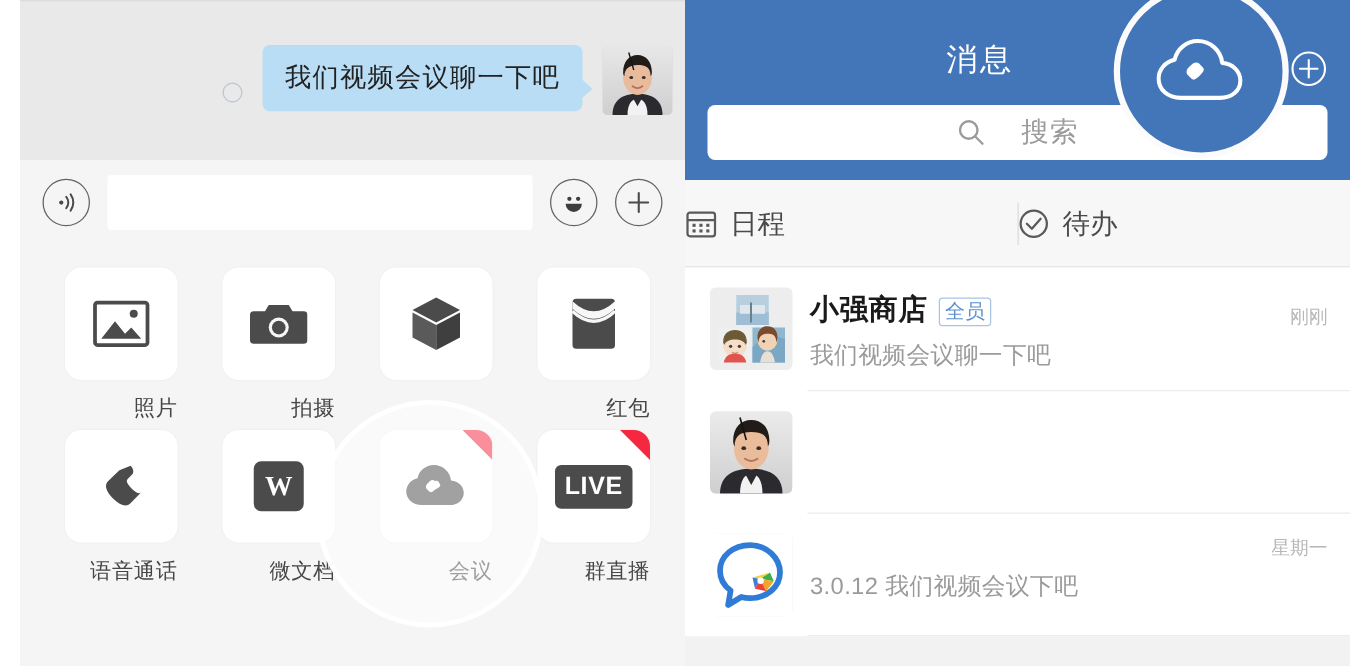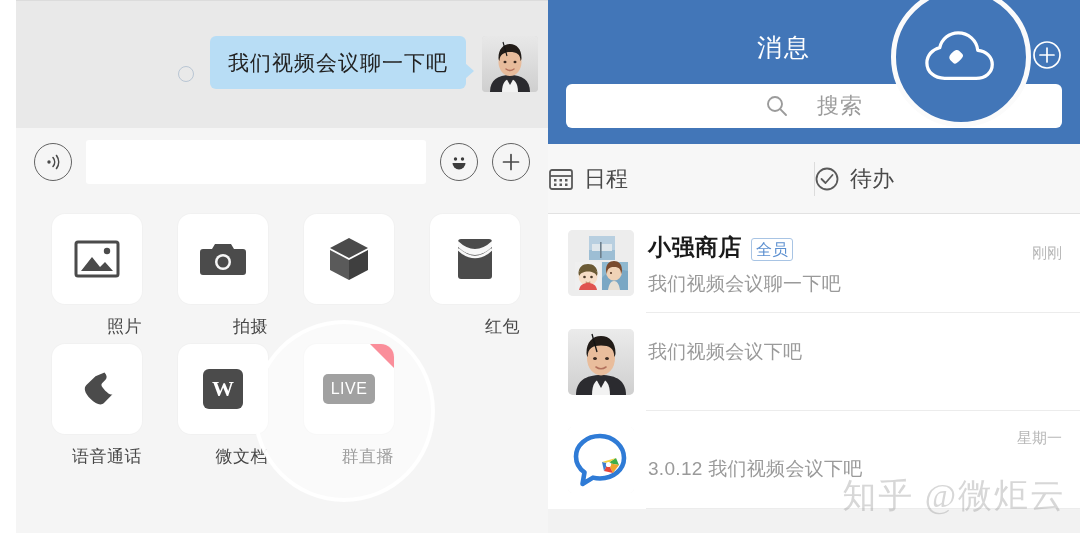--- a/index.html
+++ b/index.html
@@ -126,22 +126,22 @@
   .tile-label {
     margin-top:11px;
     font-size:17px;
     color:#464646;
     letter-spacing:.5px;
   }
   .tile svg { display:block; }
   .live-badge {
     background:#4b4b4b;
     color:#fff;
-    font-size:16px;
-    font-weight:normal;
+    font-size:20px;
+    font-weight:bold;
     letter-spacing:.5px;
     padding:6px 8px;
     border-radius:5px;
     font-family:"Liberation Sans",sans-serif;
   }
   .w-badge {
     background:#4b4b4b;color:#fff;
     width:40px;height:40px;
     border-radius:6px;
     display:flex;align-items:center;justify-content:center;
@@ -425,20 +425,31 @@
           <div class="tile-label">语音通话</div>
         </div>
 
         <div class="grid-cell">
           <div class="tile">
             <div class="w-badge">W</div>
           </div>
           <div class="tile-label">微文档</div>
         </div>
 
+        <div class="grid-cell">
+          <div class="tile">
+            <div class="corner"></div>
+            <svg width="50" height="38" viewBox="0 0 50 38">
+              <path d="M13.5 34C6 34 1 29.2 1 23.2c0-5.2 3.8-9.6 9-10.7C11.4 6.4 16.6 2 23 2c7.2 0 13.1 5.4 13.8 12.3 6 .5 10.2 4.7 10.2 10 0 5.6-4.8 9.7-11.4 9.7z" fill="#4b4b4b"></path>
+              <path d="M21.5 15.5c1.3-1.3 3.1-1.4 4-.6l1.6 1.6c.7.7.6 1.4-.1 2.3-.8 1.1-1.9 2.2-3 3-.9.7-1.6.8-2.3.1l-1.6-1.6c-.8-.9-.7-2.7.6-4z" fill="#fff" transform="rotate(18 24 20)"></path>
+              <path d="M19.5 15.3c1.5-1.5 3.3-1.6 4.3-.6l2 2c.9.9.8 1.8 0 2.8-1 1.3-2.3 2.6-3.6 3.6-1 .8-1.9.9-2.8 0l-2-2c-1-1-.9-2.8.6-4.3z" fill="#fff"></path>
+            </svg>
+          </div>
+          <div class="tile-label">会议</div>
+        </div>
 
         <div class="grid-cell">
           <div class="tile">
             <div class="corner"></div>
             <div class="live-badge">LIVE</div>
           </div>
           <div class="tile-label">群直播</div>
         </div>
 
       </div>
@@ -543,21 +554,20 @@
             <path d="M27 48h12l-6 11z" fill="#2b2b2f"></path>
             <ellipse cx="33" cy="29" rx="14" ry="17.5" fill="#e9bd9c"></ellipse>
             <path d="M18.5 24c0-11 6-17 14.5-17s14.5 6 14.5 17c0 2.5-1.2 4-1.2 4 0-9-5-11.5-13.3-11.5S19.7 19 19.7 28c0 0-1.2-1.5-1.2-4z" fill="#221c18"></path>
             <ellipse cx="27" cy="29.5" rx="1.9" ry="1.5" fill="#3a2a22"></ellipse>
             <ellipse cx="39" cy="29.5" rx="1.9" ry="1.5" fill="#3a2a22"></ellipse>
             <path d="M28 38q5 3.5 10 0" stroke="#b3715c" stroke-width="1.6" fill="none" stroke-linecap="round"></path>
             <path d="M24 5l5 18" stroke="#141414" stroke-width="1.3"></path>
           </svg>
         </div>
         <div class="chat-body">
-          <div class="chat-preview">我们视频会议下吧</div>
         </div>
       </div>
 
       <div class="chat-item">
         <div class="chat-avatar">
           <svg class="av-wecom" viewBox="0 0 66 66">
             <rect width="66" height="66" fill="#ffffff"></rect>
             <path d="M32 9C18.5 9 8 18 8 29.5c0 6.4 3.3 12.1 8.5 15.9L14.5 57l10.5-6.4c2.2.6 4.6.9 7 .9 13.5 0 24-9 24-20.5S45.5 9 32 9z" fill="none" stroke="#2f7bd6" stroke-width="4.6" stroke-linejoin="round"></path>
             <g transform="translate(40,36)">
               <path d="M0 0 L8 -5 L11 2 Z" fill="#3fae49"></path>
@@ -579,16 +589,15 @@
 
     </div>
 
     <div class="spotlight-right">
       <svg width="72" height="54" viewBox="0 0 50 38">
         <path d="M13.5 34C6 34 1 29.2 1 23.2c0-5.2 3.8-9.6 9-10.7C11.4 6.4 16.6 2 23 2c7.2 0 13.1 5.4 13.8 12.3 6 .5 10.2 4.7 10.2 10 0 5.6-4.8 9.7-11.4 9.7z" fill="none" stroke="#ffffff" stroke-width="2.3" stroke-linejoin="round"></path>
         <path d="M19.5 15.3c1.5-1.5 3.3-1.6 4.3-.6l2 2c.9.9.8 1.8 0 2.8-1 1.3-2.3 2.6-3.6 3.6-1 .8-1.9.9-2.8 0l-2-2c-1-1-.9-2.8.6-4.3z" fill="#ffffff"></path>
       </svg>
     </div>
 
-    <div class="watermark">知乎 @微炬云</div>
   </div>
 
 </div>
 
 </body></html>

